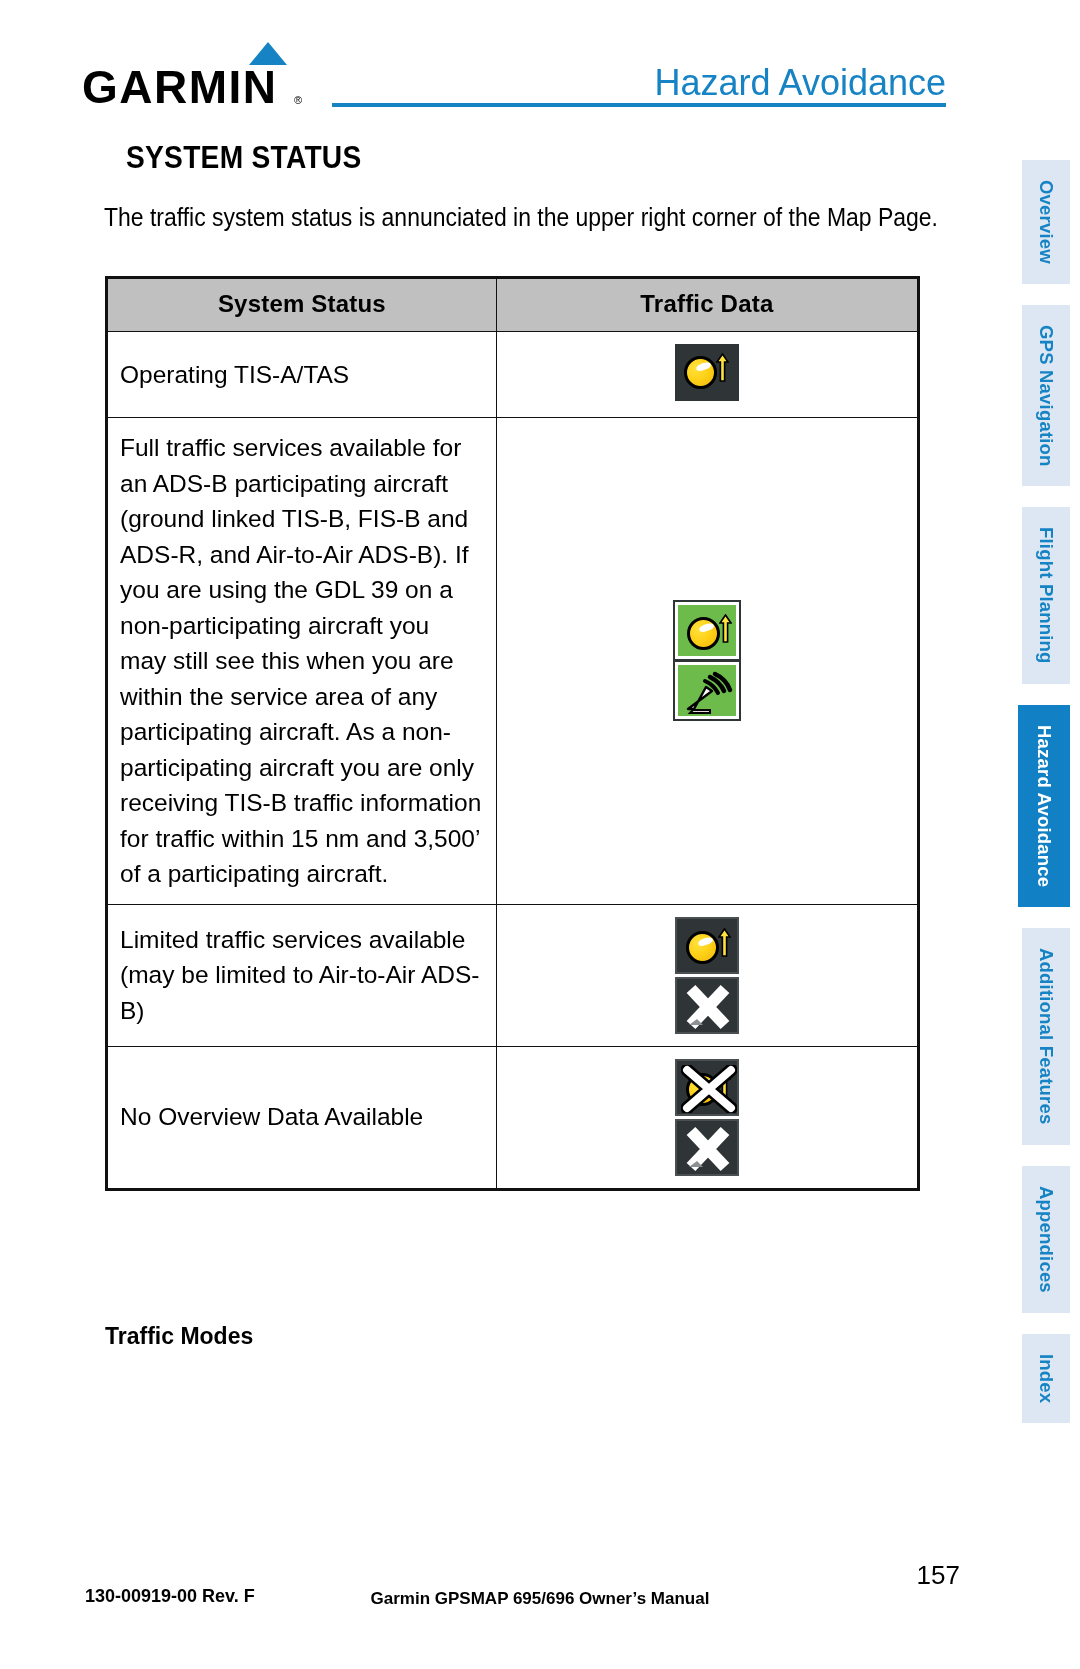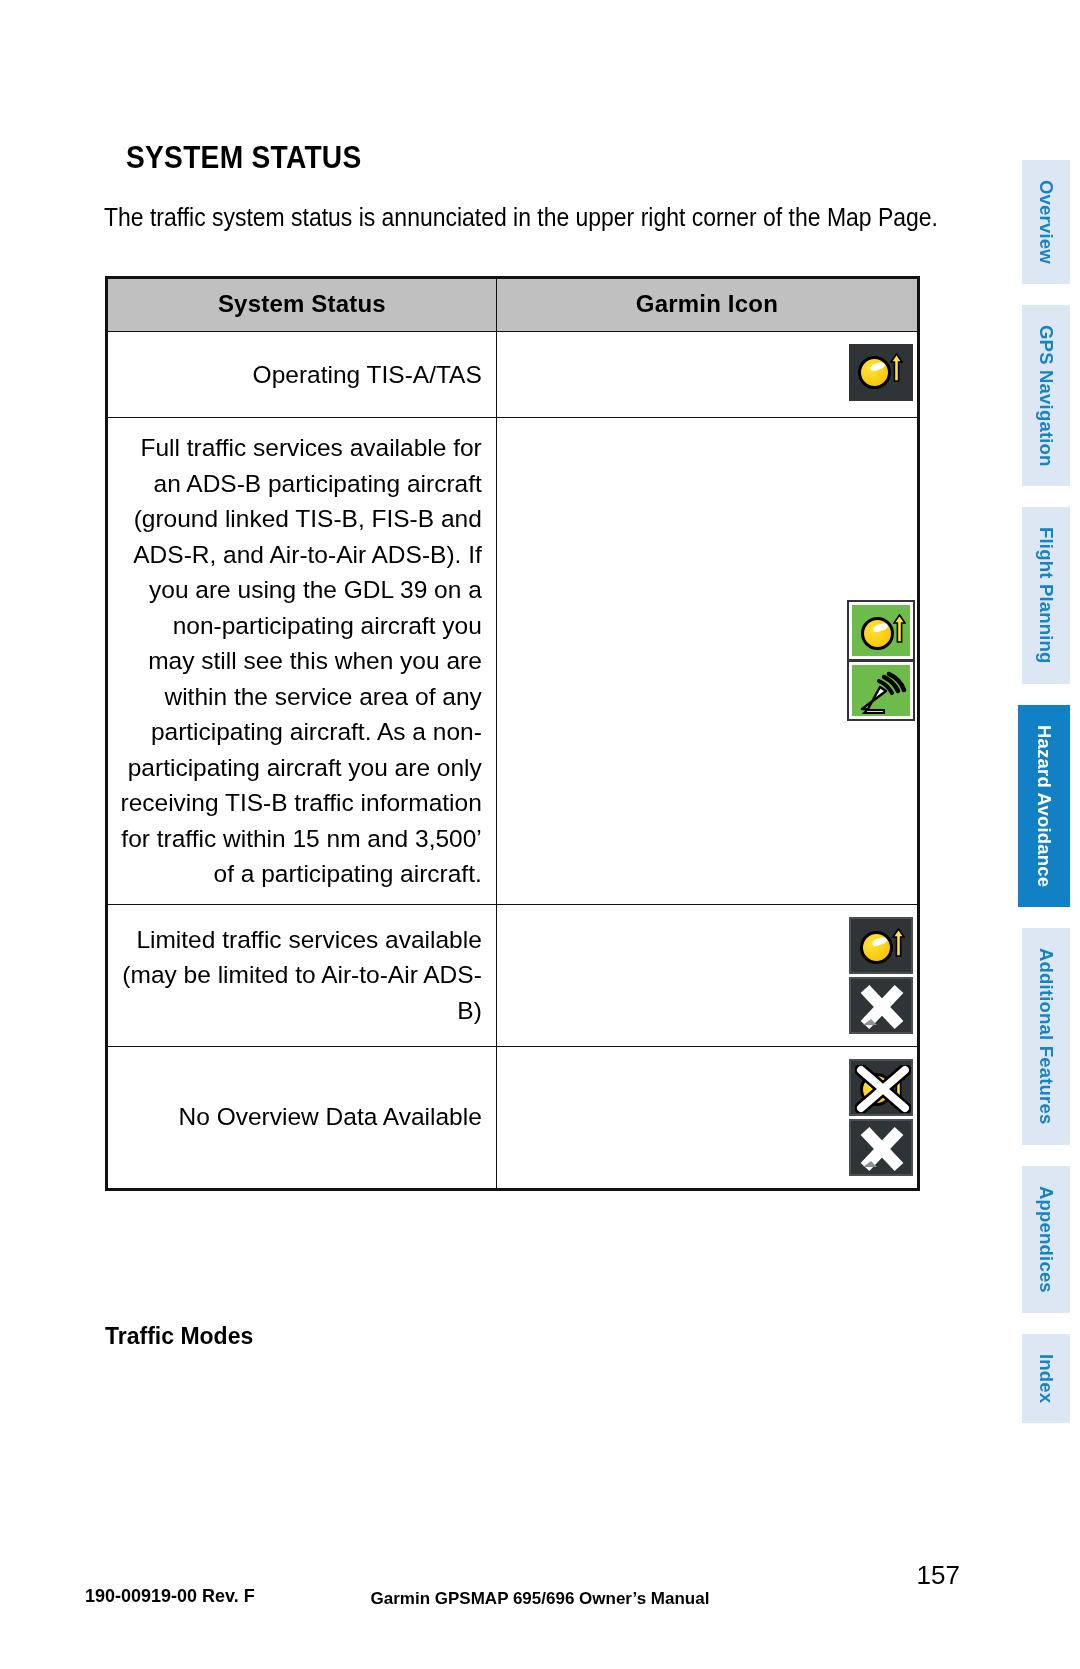--- a/index.html
+++ b/index.html
@@ -127,21 +127,20 @@
   table.status-table {
     border-collapse: collapse;
     width: 100%;
     table-layout: fixed;
   }
   table.status-table th,
   table.status-table td {
     border: 1.5px solid #111;
     vertical-align: middle;
     box-sizing: border-box;
-    text-align: right;
   }
   table.status-table th {
     background: #c0c0c0;
     text-align: center;
     font-size: 24px;
     font-weight: bold;
     font-family: "Liberation Sans Narrow", "Liberation Sans", sans-serif;
     padding: 11px 4px 13px 4px;
     letter-spacing: 0.2px;
   }
@@ -310,35 +309,44 @@
     bottom: 78px;
     font-size: 26px;
     font-family: "Liberation Sans Narrow", "Liberation Sans", sans-serif;
   }
 </style>
 </head>
 <body>
 
 <div class="page">
 
+  <div class="header">
+    <div class="logo-wrap">
+      <div class="logo-triangle"></div>
+      <div class="logo-text">GARMIN</div>
+      <div class="logo-reg">®</div>
+    </div>
+    <div class="header-rule"></div>
+    <div class="header-title">Hazard Avoidance</div>
+  </div>
 
   <div class="content">
     <div class="section-title">SYSTEM STATUS</div>
     <div class="intro-text">The traffic system status is annunciated in the upper right corner of the Map Page.</div>
 
     <div class="table-wrap">
       <table class="status-table">
         <colgroup>
           <col class="col-status">
           <col class="col-icon">
         </colgroup>
         <thead>
           <tr>
             <th>System Status</th>
-            <th>Garmin Icon</th>
+            <th>Traffic Data</th>
           </tr>
         </thead>
         <tbody>
 
           <tr>
             <td class="status-cell">Operating TIS-A/TAS</td>
             <td class="icon-cell">
               <span class="icon-stack">
                 <span class="tico dark">
                   <span class="ball">
@@ -453,18 +461,18 @@
     <div class="side-tab">Overview</div>
     <div class="side-tab">GPS Navigation</div>
     <div class="side-tab">Flight Planning</div>
     <div class="side-tab active">Hazard Avoidance</div>
     <div class="side-tab">Additional Features</div>
     <div class="side-tab">Appendices</div>
     <div class="side-tab">Index</div>
   </div>
 
   <div class="footer">
-    <div class="footer-left">190-00919-00 Rev. F</div>
+    <div class="footer-left">130-00919-00 Rev. F</div>
     <div class="footer-center">Garmin GPSMAP 695/696 Owner’s Manual</div>
     <div class="footer-page">157</div>
   </div>
 
 </div>
 
 </body></html>

